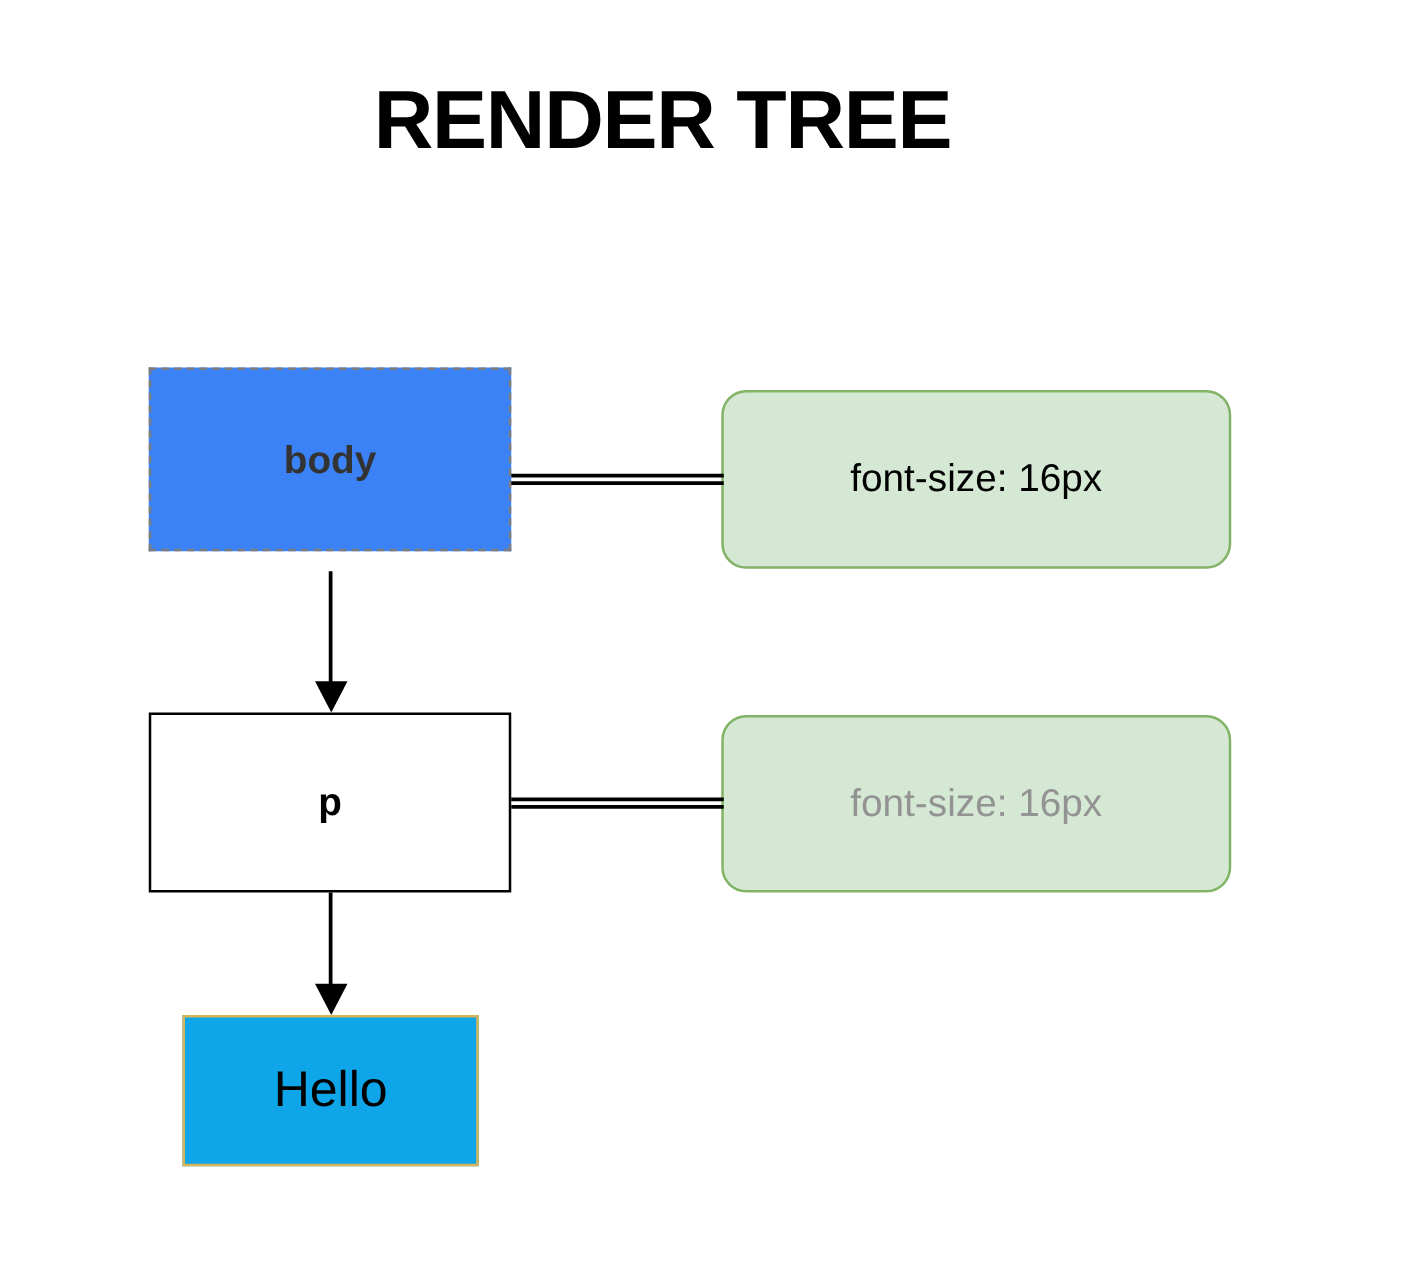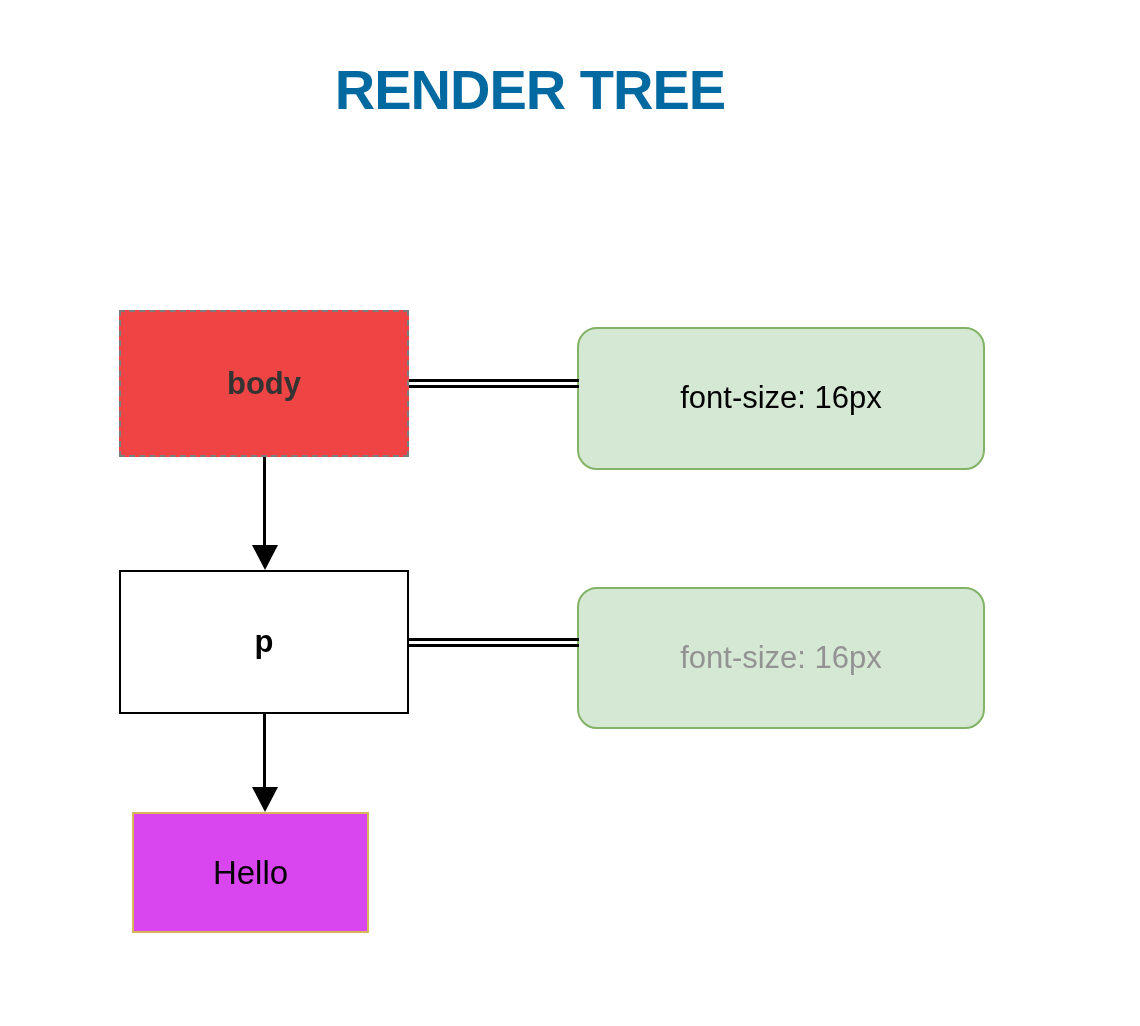--- a/index.html
+++ b/index.html
@@ -18,45 +18,45 @@
     overflow: hidden;
   }
 
   
   .title {
     position: absolute;
     left: 0;
     top: 62px;
     width: 1060px;
     text-align: center;
-    font-size: 56px;
+    font-size: 66px;
     font-weight: bold;
     letter-spacing: -1px;
-    color: #0369a1;
+    color: #000000;
     line-height: 1.0;
     white-space: nowrap;
   }
 
   
   .node {
     position: absolute;
     box-sizing: border-box;
     display: flex;
     align-items: center;
     justify-content: center;
     text-align: center;
   }
 
   
   .node-body {
     left: 119px;
-    top: 310px;
+    top: 294px;
     width: 290px;
     height: 147px;
-    background: #ef4444;
+    background: #3b82f6;
     border: 2px dashed #7d7d7d;
     font-size: 31px;
     font-weight: bold;
     color: #333333;
   }
 
   
   .node-p {
     left: 119px;
     top: 570px;
@@ -64,44 +64,43 @@
     height: 144px;
     background: #ffffff;
     border: 2px solid #000000;
     font-size: 31px;
     font-weight: bold;
     color: #000000;
   }
 
   
   .node-text {
-    left: 132px;
+    left: 146px;
     top: 812px;
     width: 237px;
     height: 121px;
-    background: #d946ef;
+    background: #0ea5e9;
     border: 2px solid #d6b656;
-    font-size: 33px;
+    font-size: 40px;
     font-weight: normal;
     color: #000000;
   }
 
   
   .style-box {
     position: absolute;
     box-sizing: border-box;
     background: #d5e8d4;
     border: 2px solid #82b366;
     border-radius: 20px;
     display: flex;
     flex-direction: column;
     align-items: center;
     justify-content: center;
     text-align: center;
-    margin-top: 15px;
   }
   .style-box-1 {
     left: 577px;
     top: 312px;
     width: 408px;
     height: 143px;
   }
   .style-box-2 {
     left: 577px;
     top: 572px;

